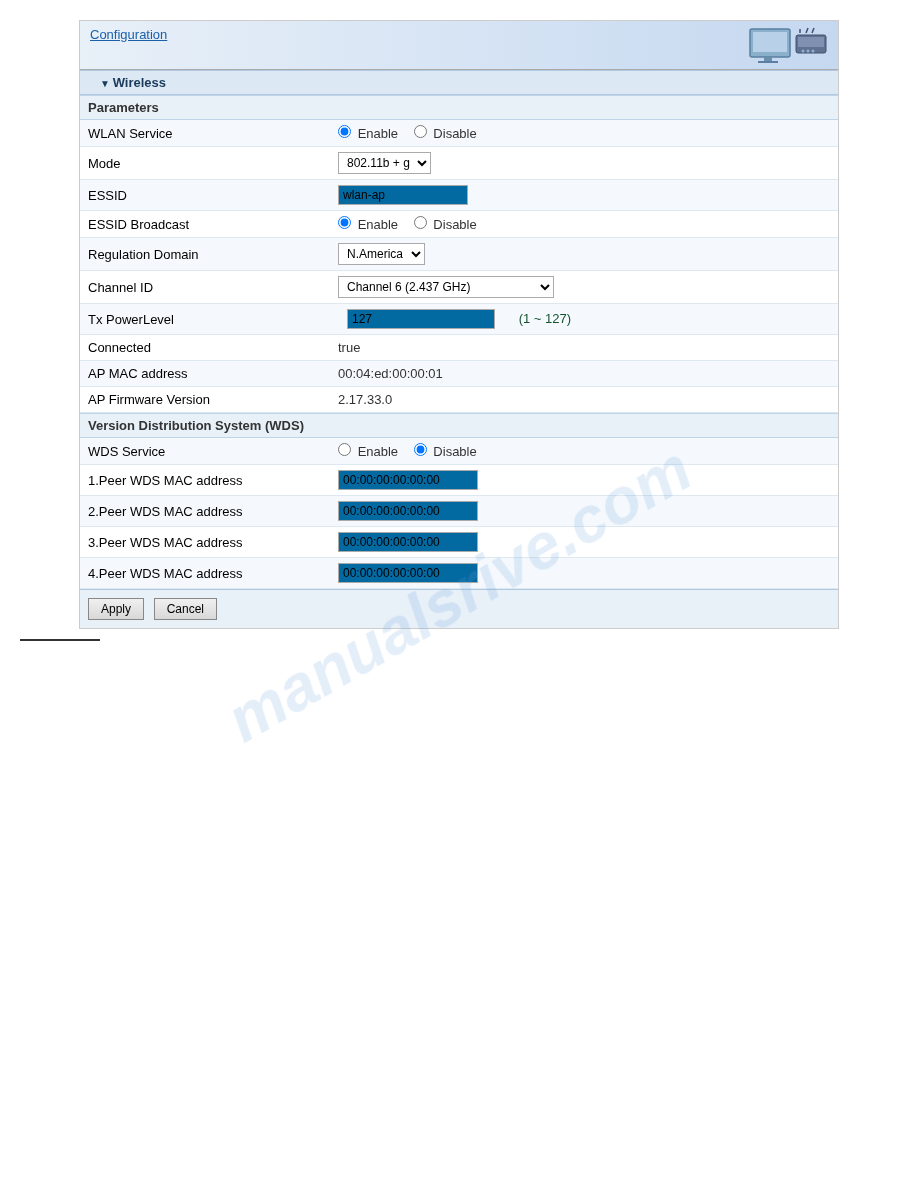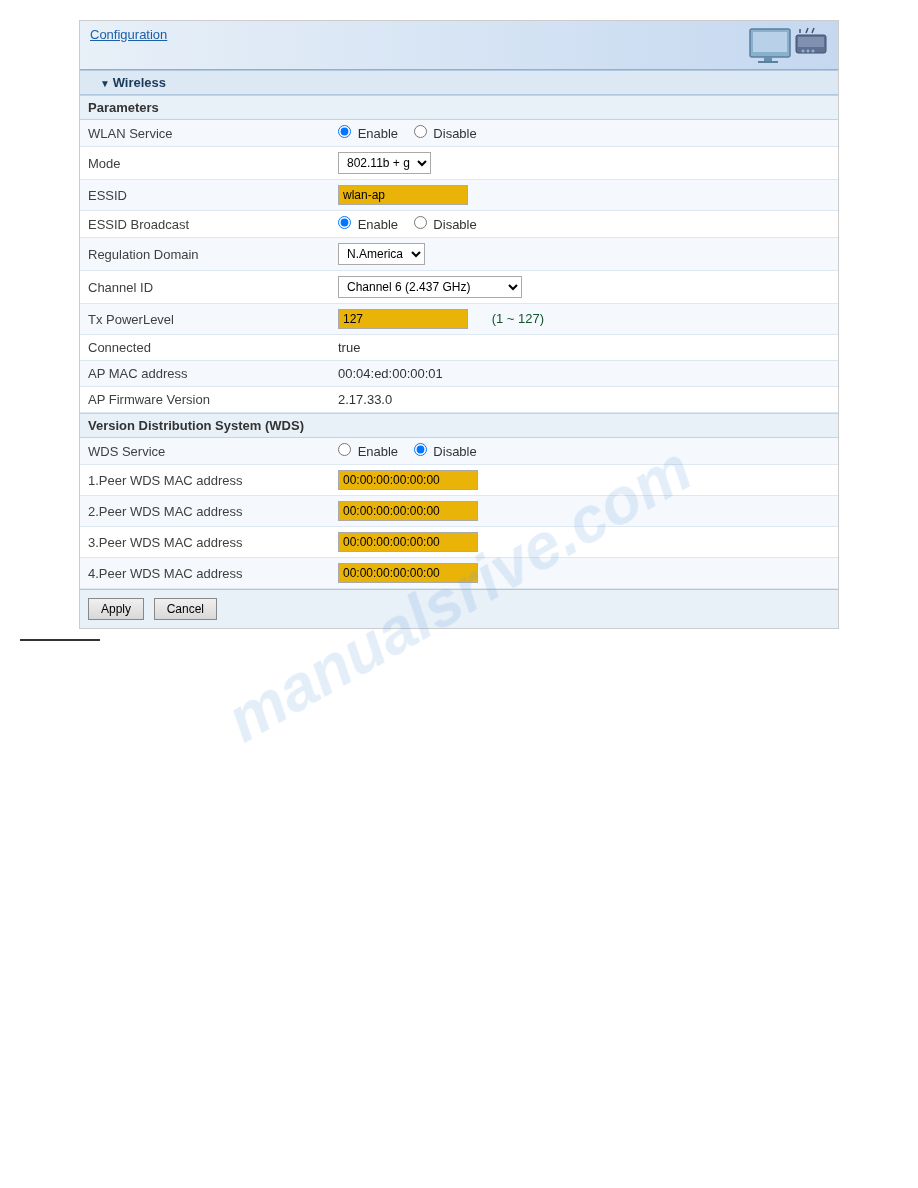--- a/index.html
+++ b/index.html
@@ -90,34 +90,34 @@
       background: #ffffff;
     }
 
     .param-table td {
       padding: 5px 8px;
       vertical-align: middle;
     }
 
     .param-table td:first-child {
       width: 250px;
-      color: #404040;
+      color: #000000;
       font-size: 13px;
     }
 
     .param-table td:last-child {
       font-size: 13px;
     }
 
     
     input[type="text"] {
       border: 1px solid #aaa;
       padding: 2px 4px;
       font-size: 12px;
-      background: #eab308;
+      background: #0369a1;
     }
 
     select {
       border: 1px solid #aaa;
       padding: 2px 4px;
       font-size: 12px;
       background: #fff;
     }
 
     input[type="radio"] {
@@ -263,32 +263,32 @@
             <option>N.America</option>
             <option>Europe</option>
             <option>Japan</option>
           </select>
         </td>
       </tr>
 
       <tr>
         <td>Channel ID</td>
         <td>
-          <select style="width:184px;">
+          <select style="width:216px;">
             <option>Channel 6 (2.437 GHz)</option>
             <option>Channel 1 (2.412 GHz)</option>
             <option>Channel 11 (2.462 GHz)</option>
           </select>
         </td>
       </tr>
 
       <tr>
         <td>Tx PowerLevel</td>
         <td>
-          <input type="text" style="width: 130px;" value="127">
+          <input type="text" style="width: 148px; margin-left: 9px;" value="127">
           <span style="margin-left:20px; color:#14532d;">(1 ~ 127)</span>
         </td>
       </tr>
 
       <tr>
         <td>Connected</td>
         <td>true</td>
       </tr>
 
       <tr>

